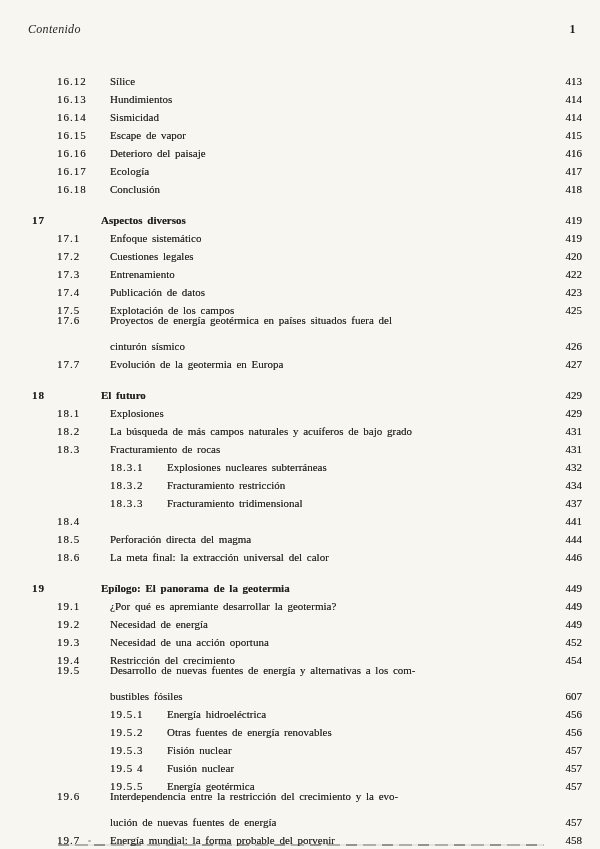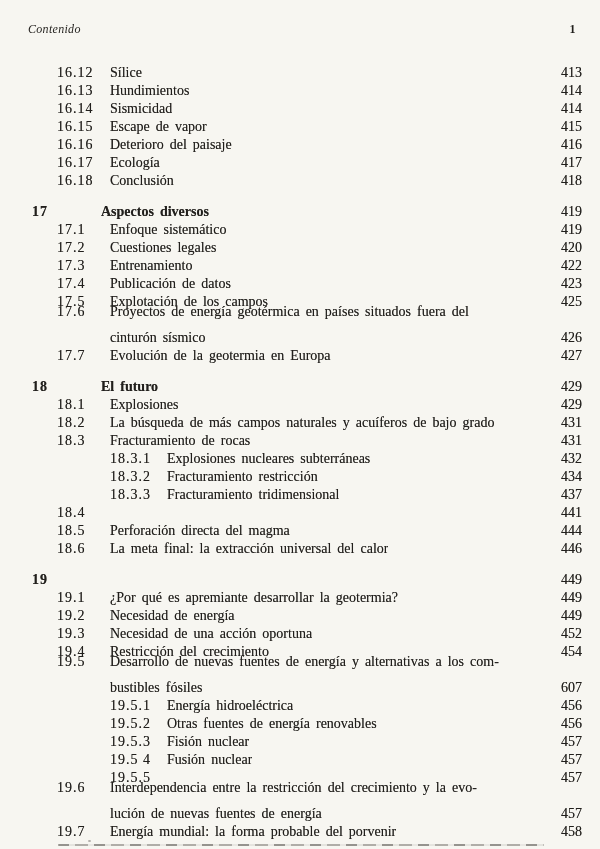--- a/index.html
+++ b/index.html
@@ -21,22 +21,22 @@
     position:absolute;
     top:22px;left:28px;right:24px;
     display:flex;justify-content:space-between;align-items:center;
     font-size:12px;
   }
   .running-title{font-style:italic;letter-spacing:0.3px;}
   .folio{font-weight:bold;letter-spacing:0.5px;}
   
   .toc{
     position:absolute;
-    top:56px;left:32px;right:18px;
-    font-size:14px;
+    top:64px;left:32px;right:18px;
+    font-size:11px;
     text-shadow:0 0 0.4px rgba(20,18,15,0.55);
   }
   .group{margin:0;}
   .group + .group{margin-top:13px;}
   .entry{margin:0;}
   .line{
     display:flex;
     align-items:baseline;
     height:18px;line-height:18px;
     white-space:nowrap;
@@ -280,20 +280,21 @@
             <span class="num">18.6</span>
             <span class="text">La meta final: la extracción universal del calor</span>
             <span class="page-col">446</span>
           </div>
         </div>
       </div>
       <div class="group">
         <div class="entry lv-chapter">
           <div class="line">
             <span class="num">19</span>
+            <span class="text">Epílogo: El panorama de la geotermia</span>
             <span class="page-col">449</span>
           </div>
         </div>
         <div class="entry lv-section">
           <div class="line">
             <span class="num">19.1</span>
             <span class="text">¿Por qué es apremiante desarrollar la geotermia?</span>
             <span class="page-col">449</span>
           </div>
         </div>
@@ -353,20 +354,21 @@
         <div class="entry lv-subsection">
           <div class="line">
             <span class="num">19.5 4</span>
             <span class="text">Fusión nuclear</span>
             <span class="page-col">457</span>
           </div>
         </div>
         <div class="entry lv-subsection">
           <div class="line">
             <span class="num">19.5.5</span>
+            <span class="text">Energía geotérmica</span>
             <span class="page-col">457</span>
           </div>
         </div>
         <div class="entry lv-section">
           <div class="line">
             <span class="num">19.6</span>
             <span class="text">Interdependencia entre la restricción del crecimiento y la evo-</span>
           </div>
           <div class="line">
             <span class="num"></span>

